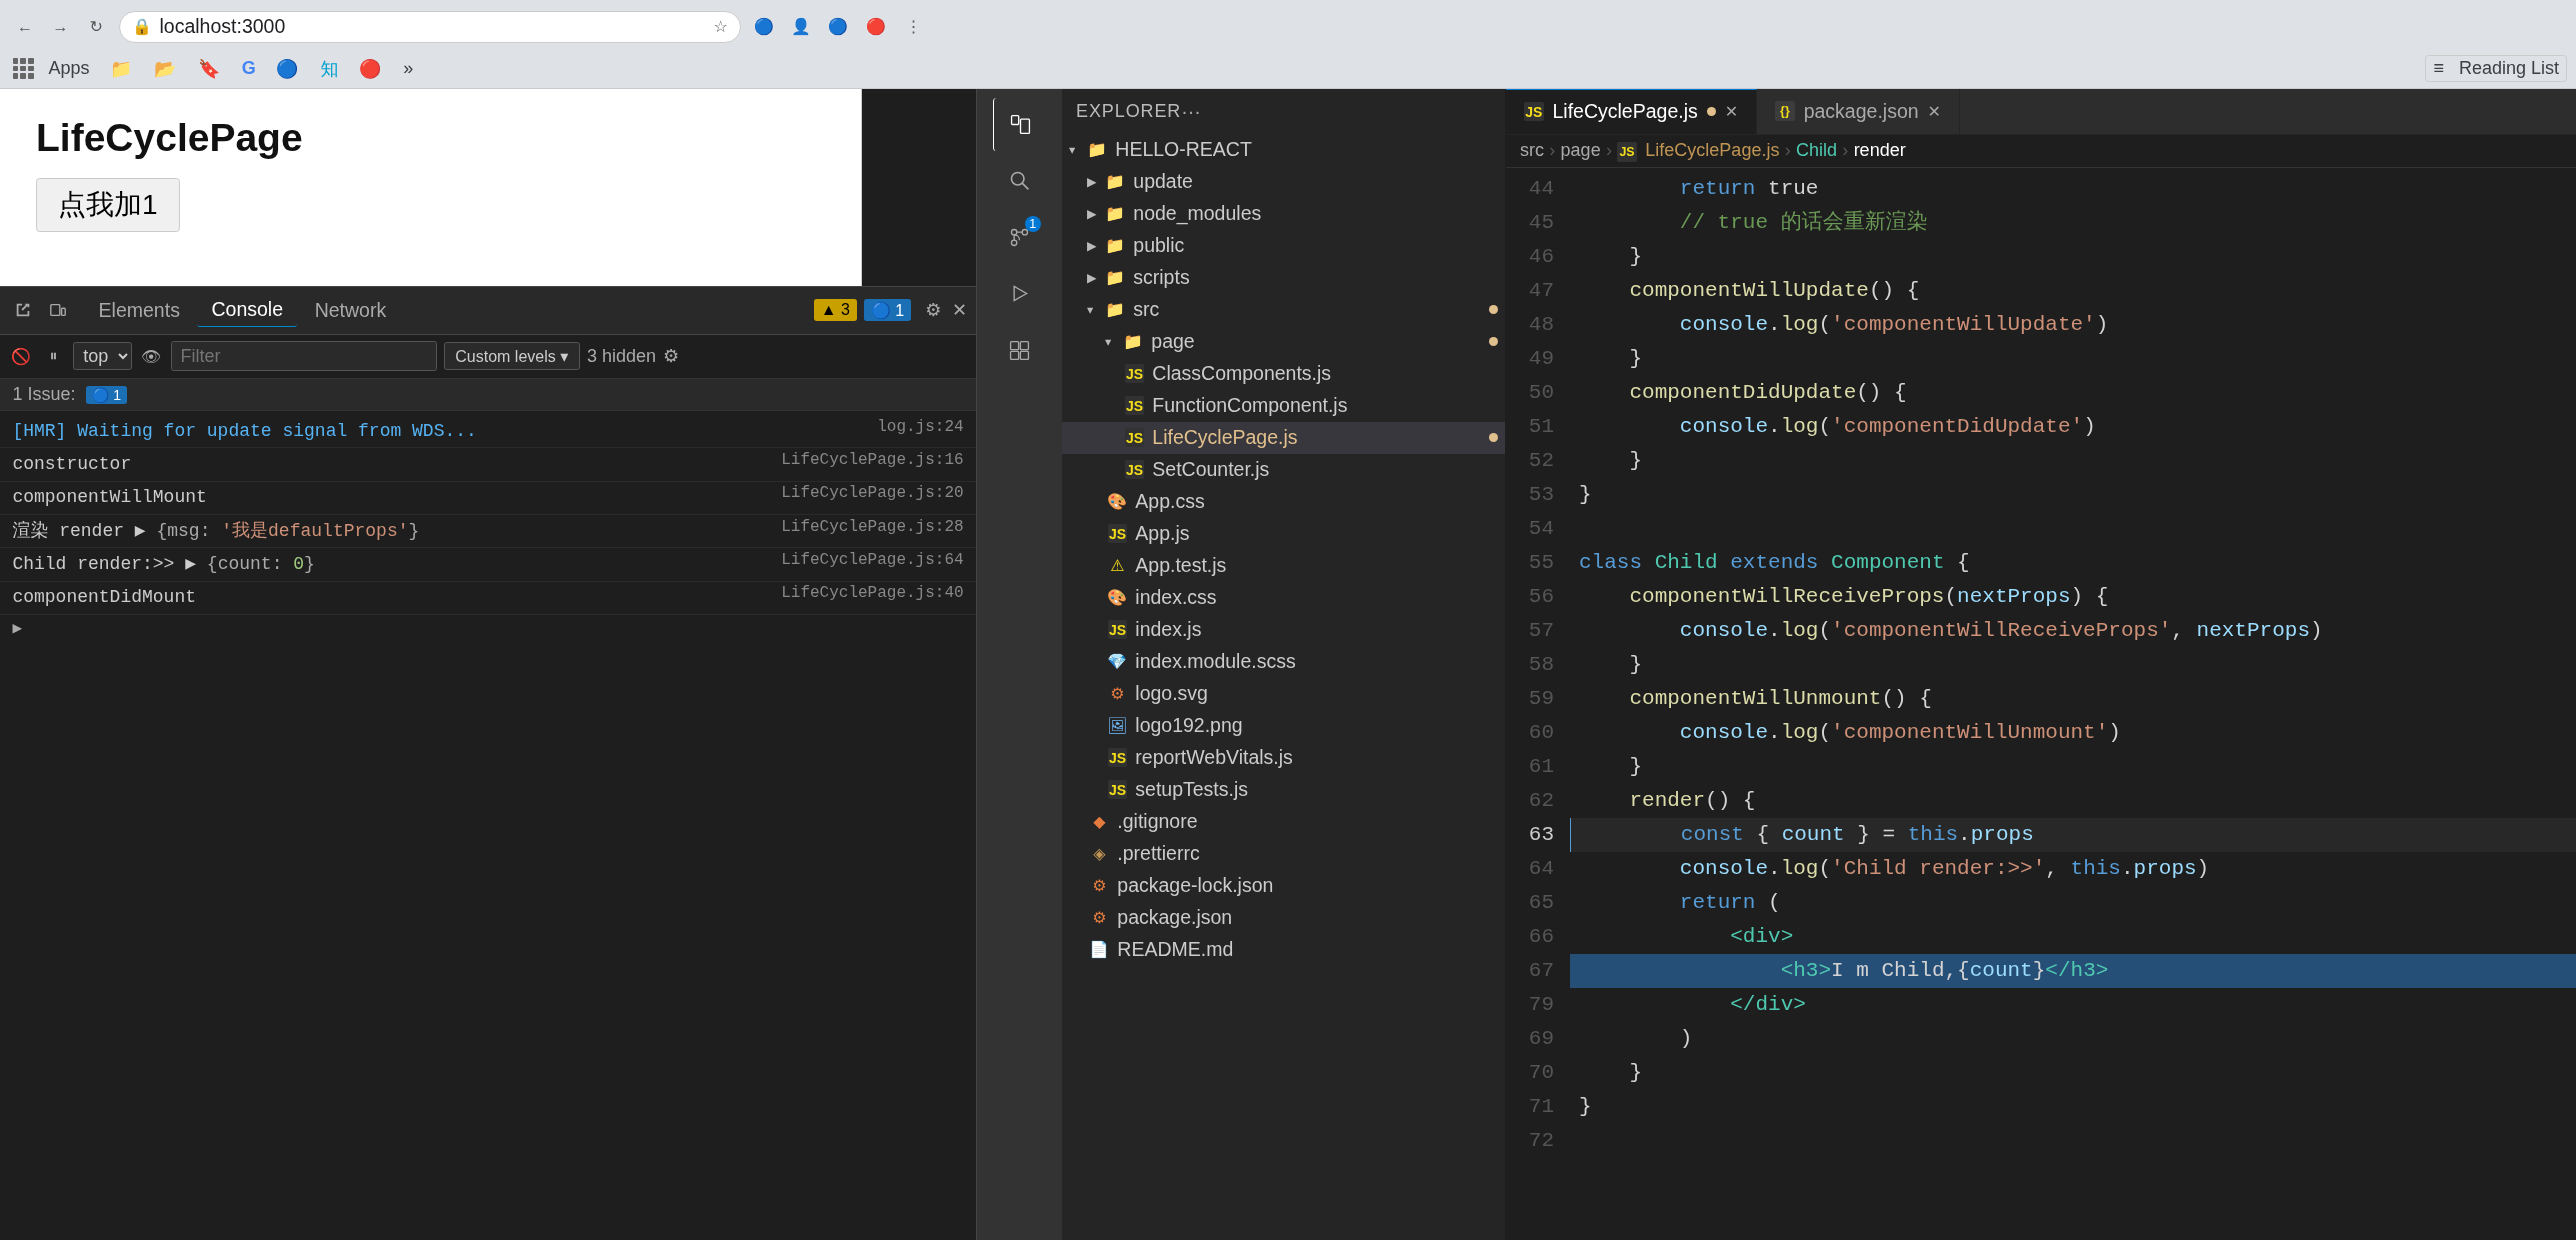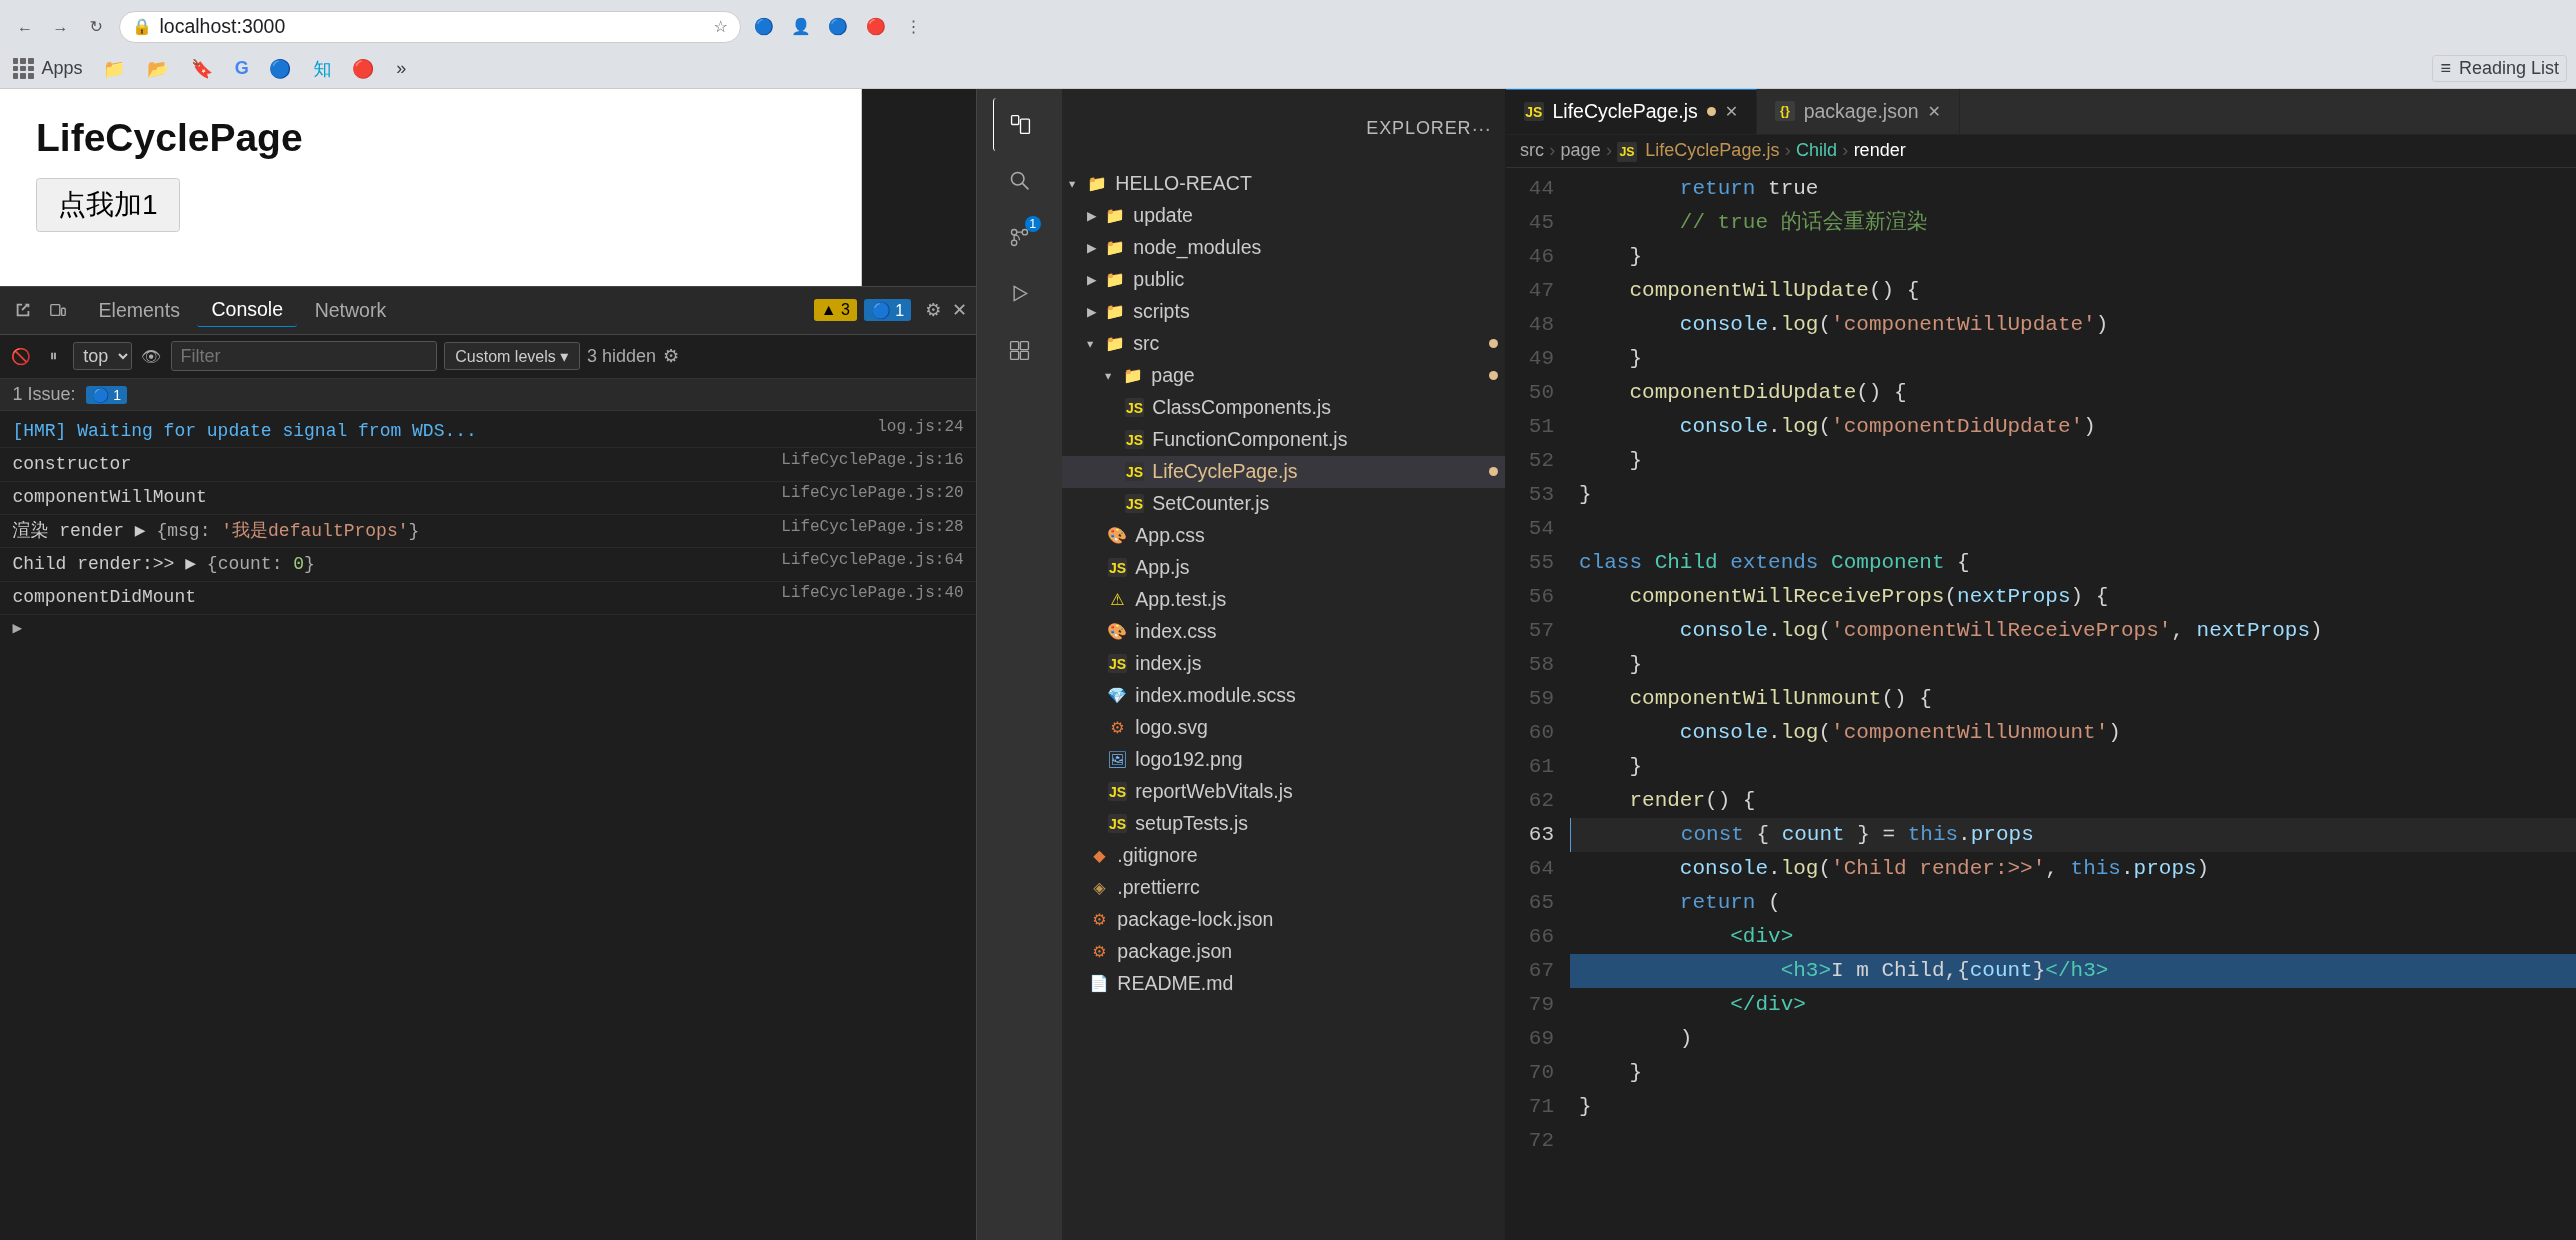--- a/index.html
+++ b/index.html
@@ -8,21 +8,21 @@
     
     .browser-chrome { background: #dee1e6; display: flex; flex-direction: column; flex-shrink: 0; }
     .browser-toolbar { display: flex; align-items: center; padding: 5.3px 9px; gap: 7px; background: #dee1e6; height: 53px; }
     .browser-nav-btns { display: flex; gap: 3.6px; }
     .nav-btn { width: 32px; height: 32px; border-radius: 50%; border: none; background: transparent; cursor: pointer; display: flex; align-items: center; justify-content: center; font-size: 16px; color: #555; }
     .address-bar { flex: 1; max-width: 622px; height: 32px; background: white; border-radius: 18px; display: flex; align-items: center; padding: 0 12.4px; gap: 7px; font-size: 21px; color: #333; border: 0.9px solid #ccc; }
     .address-bar .url { flex: 1; font-size: 19.5px; color: #202124; }
     .browser-actions { display: flex; gap: 5.3px; align-items: center; }
     .browser-action-btn { width: 32px; height: 32px; border-radius: 50%; border: none; background: transparent; cursor: pointer; font-size: 16px; color: #555; display: flex; align-items: center; justify-content: center; }
     .browser-bookmarks { display: flex; align-items: center; padding: 1.8px 9px 5.3px 9px; gap: 14px; font-size: 18px; color: #3c4043; background: #dee1e6; border-bottom: 0.9px solid #c8cad0; }
-    .bookmark-item { display: flex; align-items: center; gap: 8px; cursor: pointer; padding: 1.8px 3.6px; border-radius: 3.6px; }
+    .bookmark-item { display: flex; align-items: center; gap: 15px; cursor: pointer; padding: 1.8px 3.6px; border-radius: 3.6px; }
     .apps-icon { width: 21px; height: 21px; display: grid; grid-template-columns: 1fr 1fr 1fr; gap: 1.8px; }
     .apps-icon span { background: #666; border-radius: 0.9px; }
 
     
     .main-area { display: flex; flex: 1; overflow: hidden; }
 
     
     .browser-viewport { width: 862px; flex-shrink: 0; background: white; display: flex; flex-direction: column; border-right: 0.9px solid #ccc; }
     .page-content { flex: 1; padding: 27px 36px; }
     .page-title { font-size: 39px; font-weight: 600; color: #111; margin-bottom: 18px; }
@@ -102,21 +102,21 @@
     .jsx-tag { color: #4ec9b0; }
 
     
     .activity-bar { width: 85px; flex-shrink: 0; background: #333333; display: flex; flex-direction: column; align-items: center; padding-top: 9px; gap: 3.6px; }
     .activity-icon { width: 53px; height: 53px; display: flex; align-items: center; justify-content: center; cursor: pointer; border-radius: 3.6px; color: #aaa; font-size: 25px; position: relative; }
     .activity-icon.active { color: #fff; border-left: 1.8px solid #fff; }
     .activity-badge { position: absolute; top: 5.3px; right: 5.3px; background: #0078d4; color: white; font-size: 12.4px; width: 16px; height: 16px; border-radius: 50%; display: flex; align-items: center; justify-content: center; }
 
     
     .explorer-panel { width: 444px; flex-shrink: 0; background: #252526; display: flex; flex-direction: column; border-right: 0.9px solid #1e1e1e; }
-    .explorer-header { display: flex; align-items: center; justify-content: flex-end; padding: 28px 14px; flex-shrink: 0; }
+    .explorer-header { display: flex; align-items: center; justify-content: flex-start; padding: 11px 14px; flex-shrink: 0; }
     .explorer-title { font-size: 18px; color: #bbb; letter-spacing: 0.9px; text-transform: uppercase; font-weight: 500; }
     .explorer-dots { color: #aaa; cursor: pointer; font-size: 19.5px; }
     .explorer-tree { flex: 1; overflow-y: auto; font-size: 19.5px; }
     .tree-item { display: flex; align-items: center; padding: 3.6px 7px; cursor: pointer; height: 32px; }
     .tree-item.active { background: #37373d; }
     .tree-indent { width: 18px; flex-shrink: 0; }
     .tree-arrow { width: 16px; color: #bbb; font-size: 12.4px; flex-shrink: 0; }
     .tree-icon { width: 25px; flex-shrink: 0; display: flex; align-items: center; justify-content: center; margin-right: 5.3px; font-size: 16px; }
     .tree-label { color: #ccc; }
     .tree-label.modified { color: #e2c08d; }

